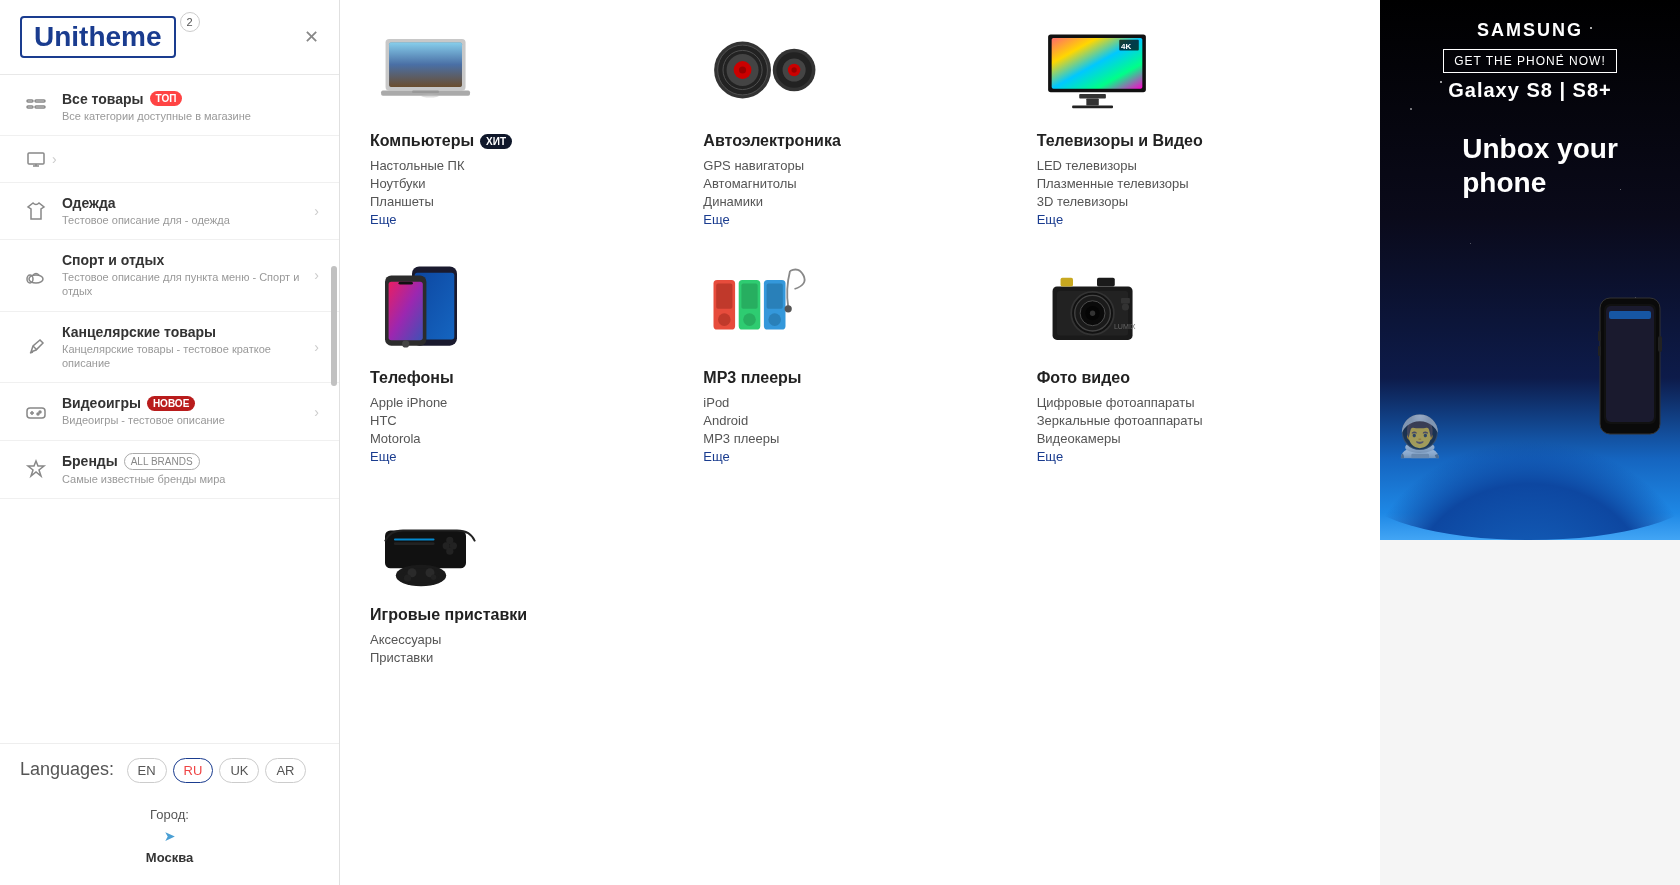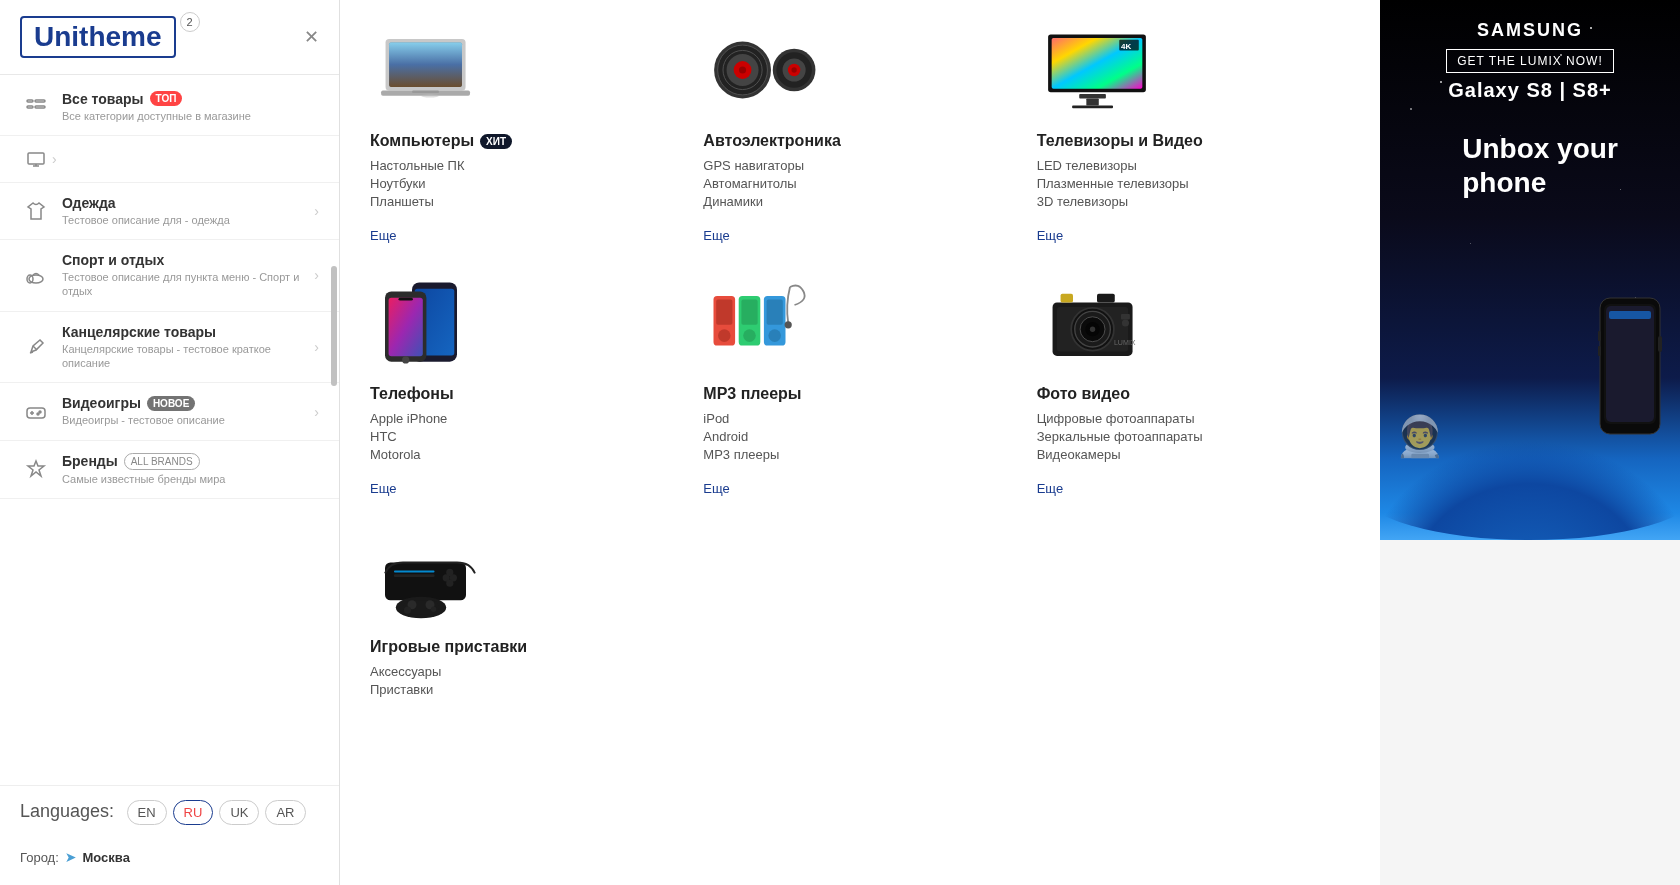--- a/index.html
+++ b/index.html
@@ -151,21 +151,21 @@
     .badge {
       font-size: 10px;
       font-weight: bold;
       padding: 2px 6px;
       border-radius: 10px;
       color: #fff;
     }
 
     .badge-top { background: #ff4444; }
     .badge-popular { background: #4a9fd4; }
-    .badge-new { background: #737373; }
+    .badge-new { background: #b91c1c; }
     .badge-all { background: transparent; border: 1px solid #aaa; color: #888; font-weight: normal; }
 
     
     .languages-section {
       padding: 14px 20px;
       border-top: 1px solid #eee;
     }
 
     .lang-label {
       font-size: 18px;
@@ -193,20 +193,21 @@
       color: #ef4444;
       background: #fff;
     }
 
     
     .city-section {
       padding: 10px 20px 20px;
       display: flex;
       align-items: center;
       gap: 6px;
+      flex-direction: column;
     }
 
     .city-label {
       font-size: 13px;
       color: #555;
     }
 
     .city-icon {
       color: #4a9fd4;
       font-size: 14px;
@@ -272,21 +273,21 @@
       font-size: 13px;
       color: #555;
       margin-bottom: 3px;
       cursor: pointer;
     }
 
     .more-link {
       font-size: 13px;
       color: #1a3c8f;
       cursor: pointer;
-      margin-top: 16px;
+      margin-top: 0;
       display: inline-flex;
       align-items: center;
       gap: 3px;
       text-align: center;
     }
 
     
     .ad-banner {
       width: 300px;
       min-width: 300px;
@@ -755,21 +756,21 @@
       <div style="position:absolute;width:1px;height:1px;background:#fff;border-radius:50%;top:45%;left:30%;opacity:0.4;"></div>
       <div style="position:absolute;width:2px;height:2px;background:#fff;border-radius:50%;top:5%;left:70%;opacity:0.9;"></div>
       <div style="position:absolute;width:1px;height:1px;background:#fff;border-radius:50%;top:55%;left:85%;opacity:0.5;"></div>
     </div>
 
     <div style="position:relative;z-index:2;width:100%;text-align:center;padding-top:20px;">
       <span class="ad-samsung-logo">SAMSUNG</span>
     </div>
 
     <div style="position:relative;z-index:2;margin-top:10px;">
-      <span class="ad-get-phone">GET THE LUMIX NOW!</span>
+      <span class="ad-get-phone">GET THE PHONE NOW!</span>
     </div>
 
     <div style="position:relative;z-index:2;color:#fff;font-size:20px;font-weight:bold;text-align:center;margin-top:10px;letter-spacing:1px;">Galaxy S8  |  S8+</div>
 
     <div style="position:relative;z-index:2;color:#fff;font-size:28px;font-weight:bold;text-align:left;margin-top:30px;padding-left:20px;line-height:1.2;">Unbox your<br>phone</div>
 
     <div style="position:absolute;bottom:100px;right:15px;z-index:3;">
       <svg width="70" height="140" viewBox="0 0 70 140">
         <rect x="5" y="2" width="60" height="136" rx="10" fill="#0a0a0a" stroke="#333" stroke-width="1"></rect>
         <rect x="9" y="8" width="52" height="120" rx="6" fill="#111"></rect>

